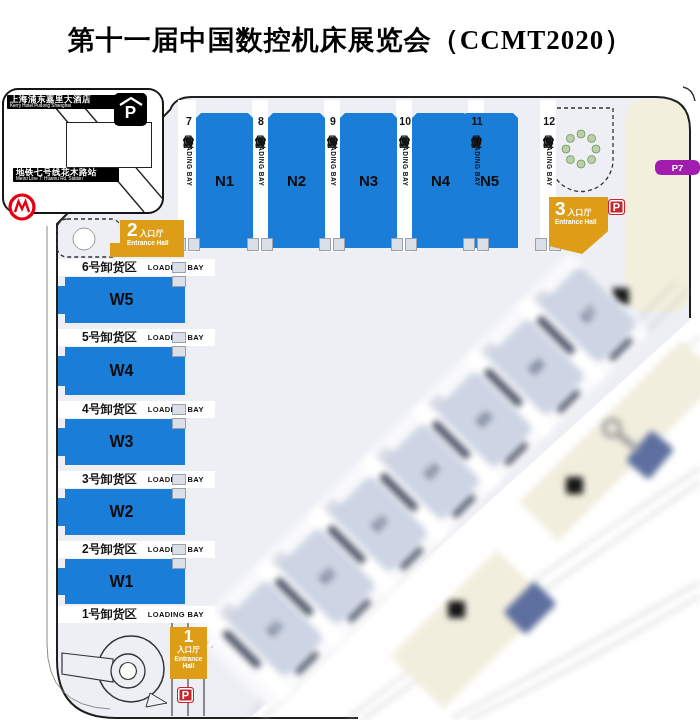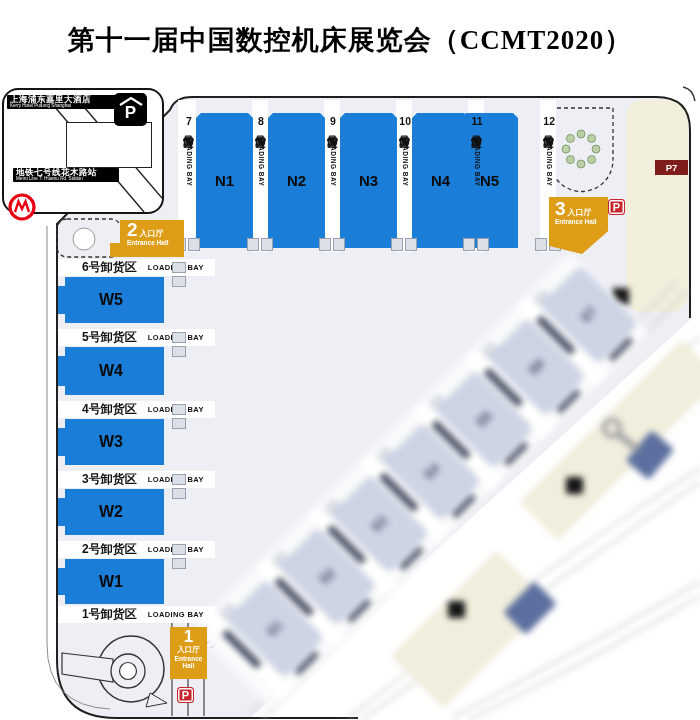--- a/index.html
+++ b/index.html
@@ -19,21 +19,21 @@
   .psign{position:absolute;left:110px;top:3px;width:33px;height:33px;background:#000;border-radius:5px;
          display:flex;flex-direction:column;align-items:center;z-index:2;}
   .psign svg{margin-top:3px;}
   .psign .pletter{color:#fff;font-weight:bold;font-size:17px;line-height:1;margin-top:-2px;}
   .hbuilding{position:absolute;left:62px;top:32px;width:84px;height:44px;background:#fff;border:1.5px solid #222;}
   .metrologo{position:absolute;left:3px;top:102px;width:30px;height:30px;z-index:3;}
   
   .nhall{position:absolute;top:113px;width:57px;height:135px;background:#1a7dd7;z-index:5;
          display:flex;align-items:center;justify-content:center;font-weight:bold;font-size:15px;color:#0a0a0a;
          clip-path:polygon(0 5px,5px 0,calc(100% - 5px) 0,100% 5px,100% 100%,0 100%);}
-  .whall{position:absolute;left:58px;width:106px;background:#1a7dd7;z-index:5;
+  .whall{position:absolute;left:58px;width:127px;background:#1a7dd7;z-index:5;
          display:flex;align-items:center;justify-content:center;font-weight:bold;font-size:16px;color:#0a0a0a;
          clip-path:polygon(7px 0,100% 0,100% 100%,7px 100%,7px calc(100% - 9px),0 calc(100% - 9px),0 9px,7px 9px);}
   .nstrip{position:absolute;top:100px;height:152px;background:#ffffff;z-index:4;}
   .wstrip{position:absolute;left:58px;width:157px;height:17px;background:#ffffff;z-index:4;}
   .tab{position:absolute;width:12px;height:13px;background:#dbdfe7;border:1px solid #99a1af;z-index:6;box-sizing:border-box;}
   .wtab{width:14px;height:11px;}
   
   .nbay{position:absolute;top:116px;z-index:6;writing-mode:vertical-rl;text-orientation:upright;
         color:#111;line-height:1;}
   .nbay .zh{font-size:10.5px;font-weight:bold;letter-spacing:1px;}
@@ -52,23 +52,23 @@
   .erow{display:flex;align-items:baseline;gap:2px;}
   .enum{font-size:19px;font-weight:bold;line-height:1;}
   .e1 .enum{font-size:17px;margin-top:1px;}
   .ezh{font-size:8px;font-weight:bold;}
   .e1 .ezh{font-size:7.5px;}
   .een{font-size:6.5px;font-weight:bold;line-height:1.15;}
   
   .pbadge{position:absolute;width:17px;height:16px;background:#c9252c;border-radius:3px;z-index:8;
           display:flex;align-items:center;justify-content:center;color:#fff;font-weight:bold;font-size:11px;
           box-shadow:inset 0 0 0 1.5px #fff;border:1.5px solid #c9252c;box-sizing:border-box;}
-  .p7badge{position:absolute;left:655px;top:160px;width:33px;height:15px;background:#7f1d1d;color:#fff;
+  .p7badge{position:absolute;left:655px;top:160px;width:45px;height:15px;background:#a21caf;color:#fff;
            font-weight:bold;font-size:9.5px;display:flex;align-items:center;justify-content:center;
-           border-radius:0;z-index:8;}
+           border-radius:6px;z-index:8;}
   
   .eband{position:absolute;left:154px;top:424px;width:535px;height:115px;background:#fafafc;border-radius:6px;
          transform:rotate(-45deg);filter:blur(3px);display:flex;padding-left:14px;box-sizing:border-box;z-index:2;}
   .ecell{width:74px;height:115px;display:flex;flex-shrink:0;}
   .esep{width:16px;position:relative;background:#fff;}
   .esepbar{position:absolute;left:4px;top:24px;width:8px;height:50px;background:#474f63;border-radius:4px;}
   .ehw{width:58px;position:relative;}
   .etabx{position:absolute;left:2px;top:8px;width:11px;height:8px;background:#dde1ea;border:1px solid #aab0c0;}
   .ehall{position:absolute;left:2px;top:17px;width:54px;height:80px;background:#cdd5e5;border:1px solid #aeb8cc;
          border-radius:6px;display:flex;align-items:center;justify-content:center;

